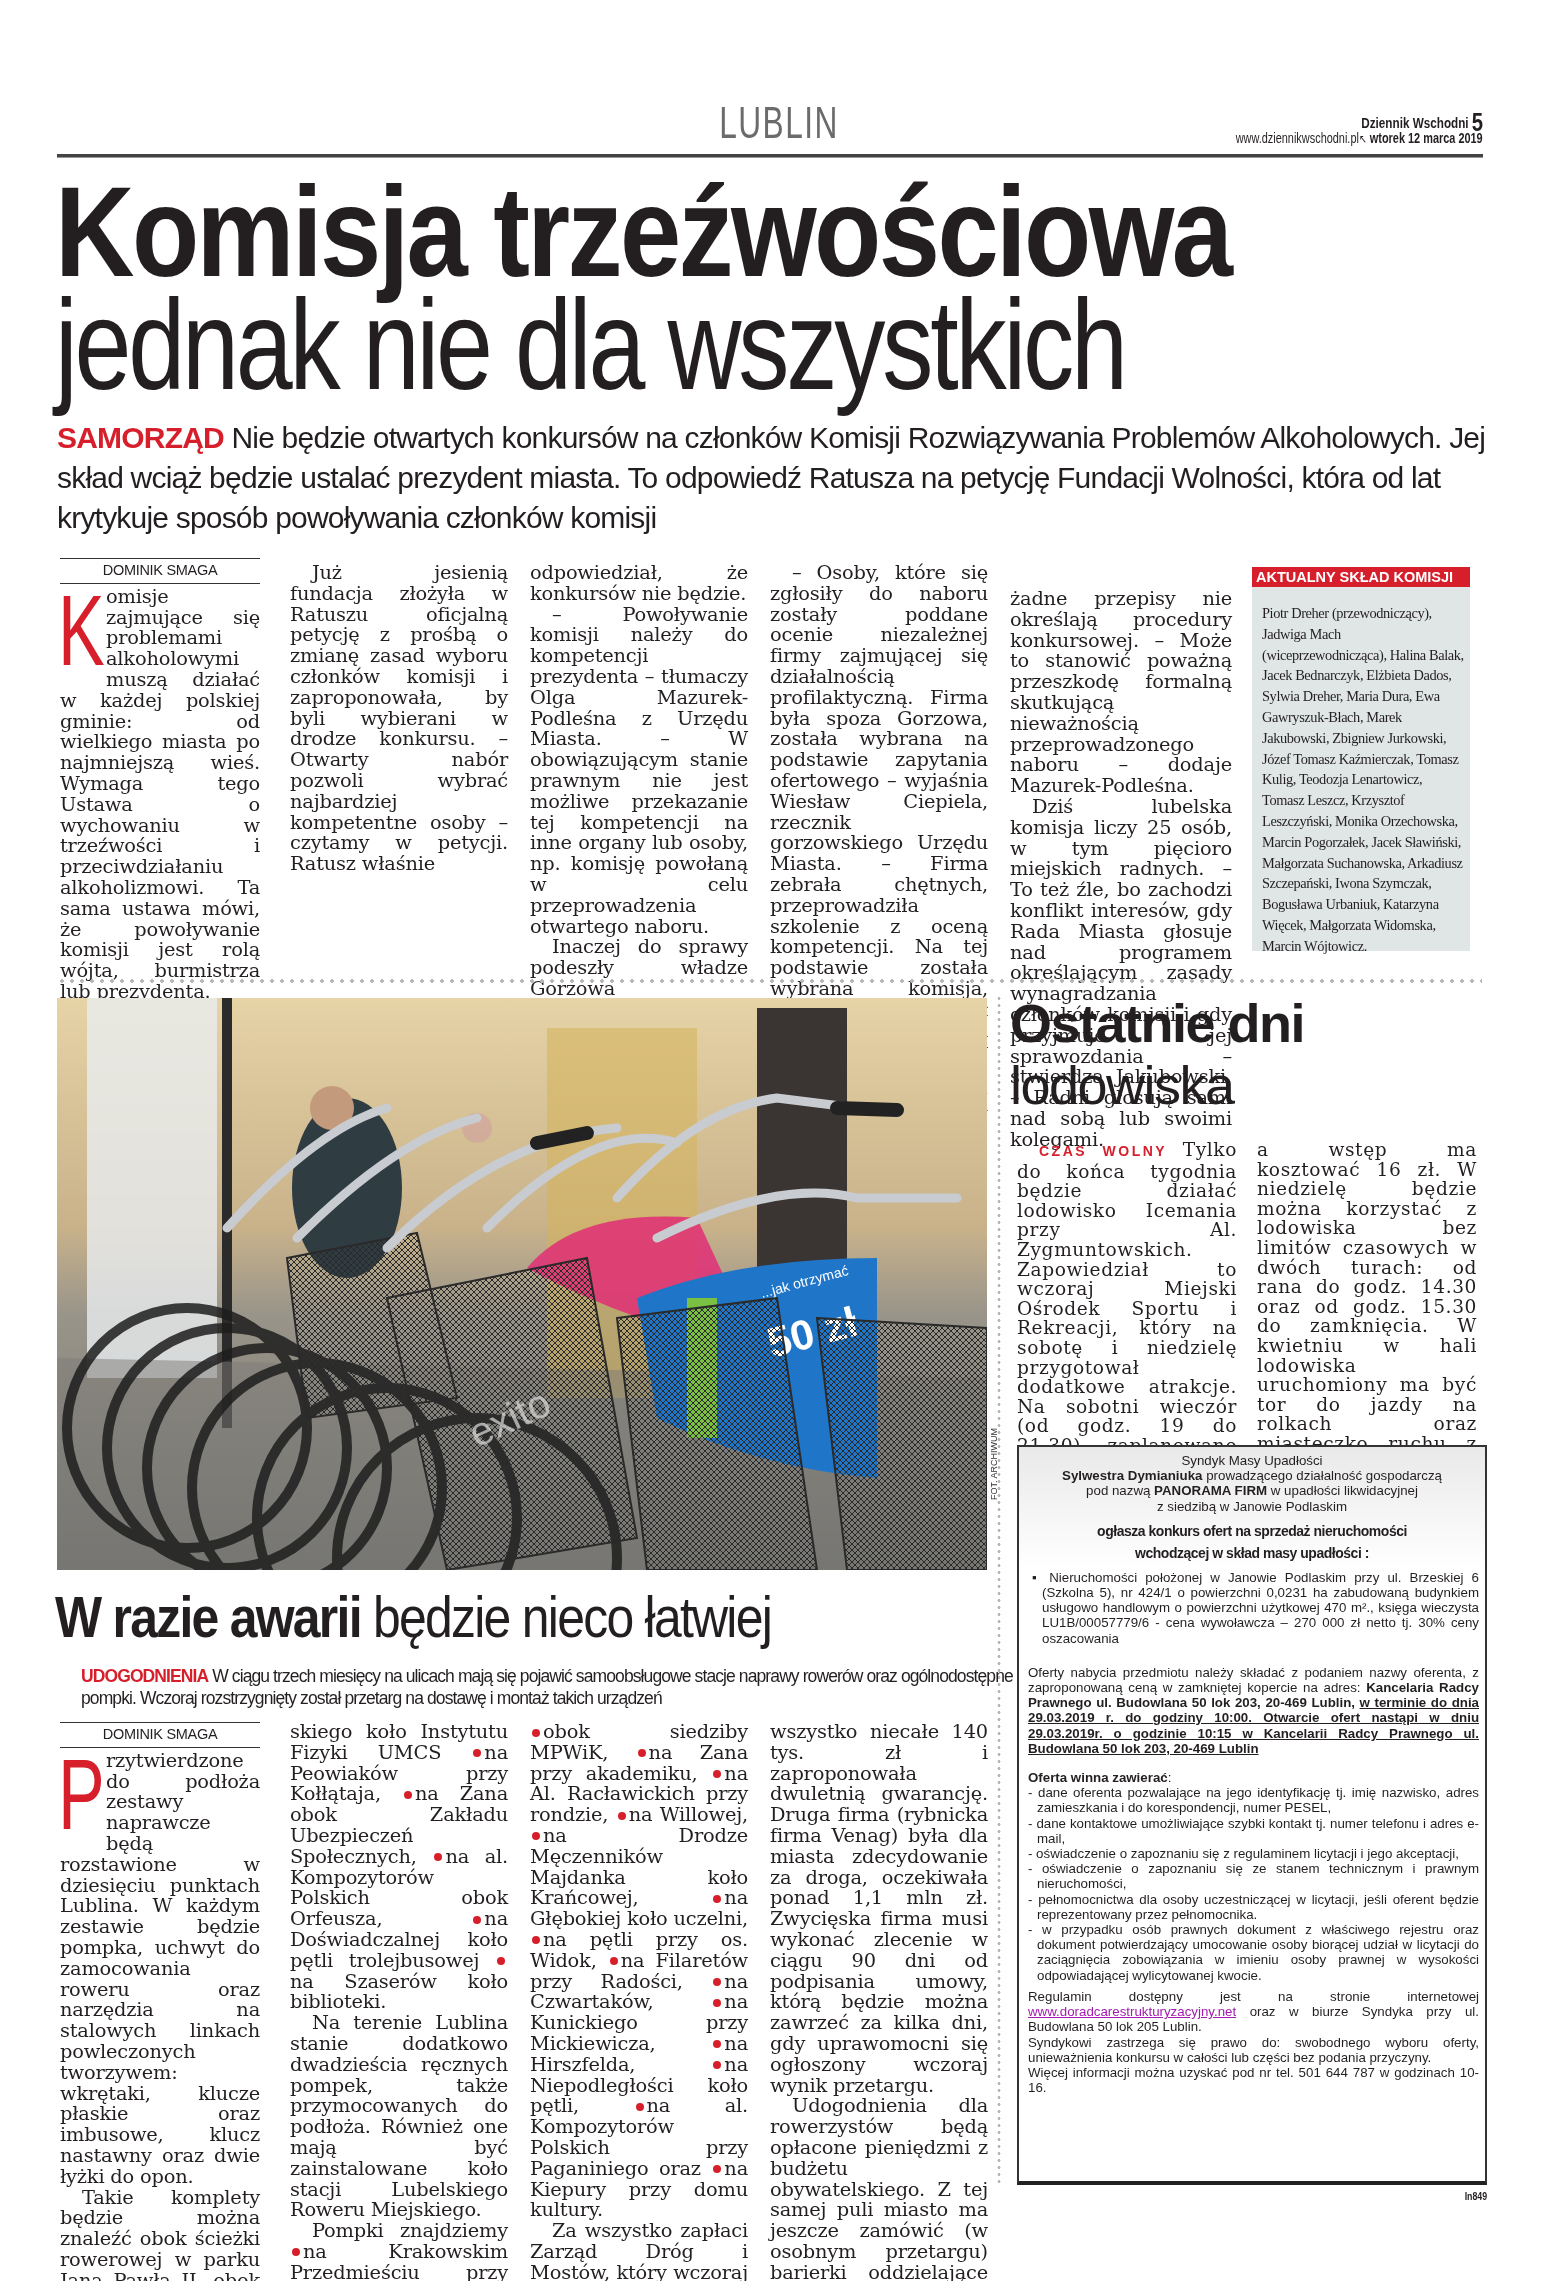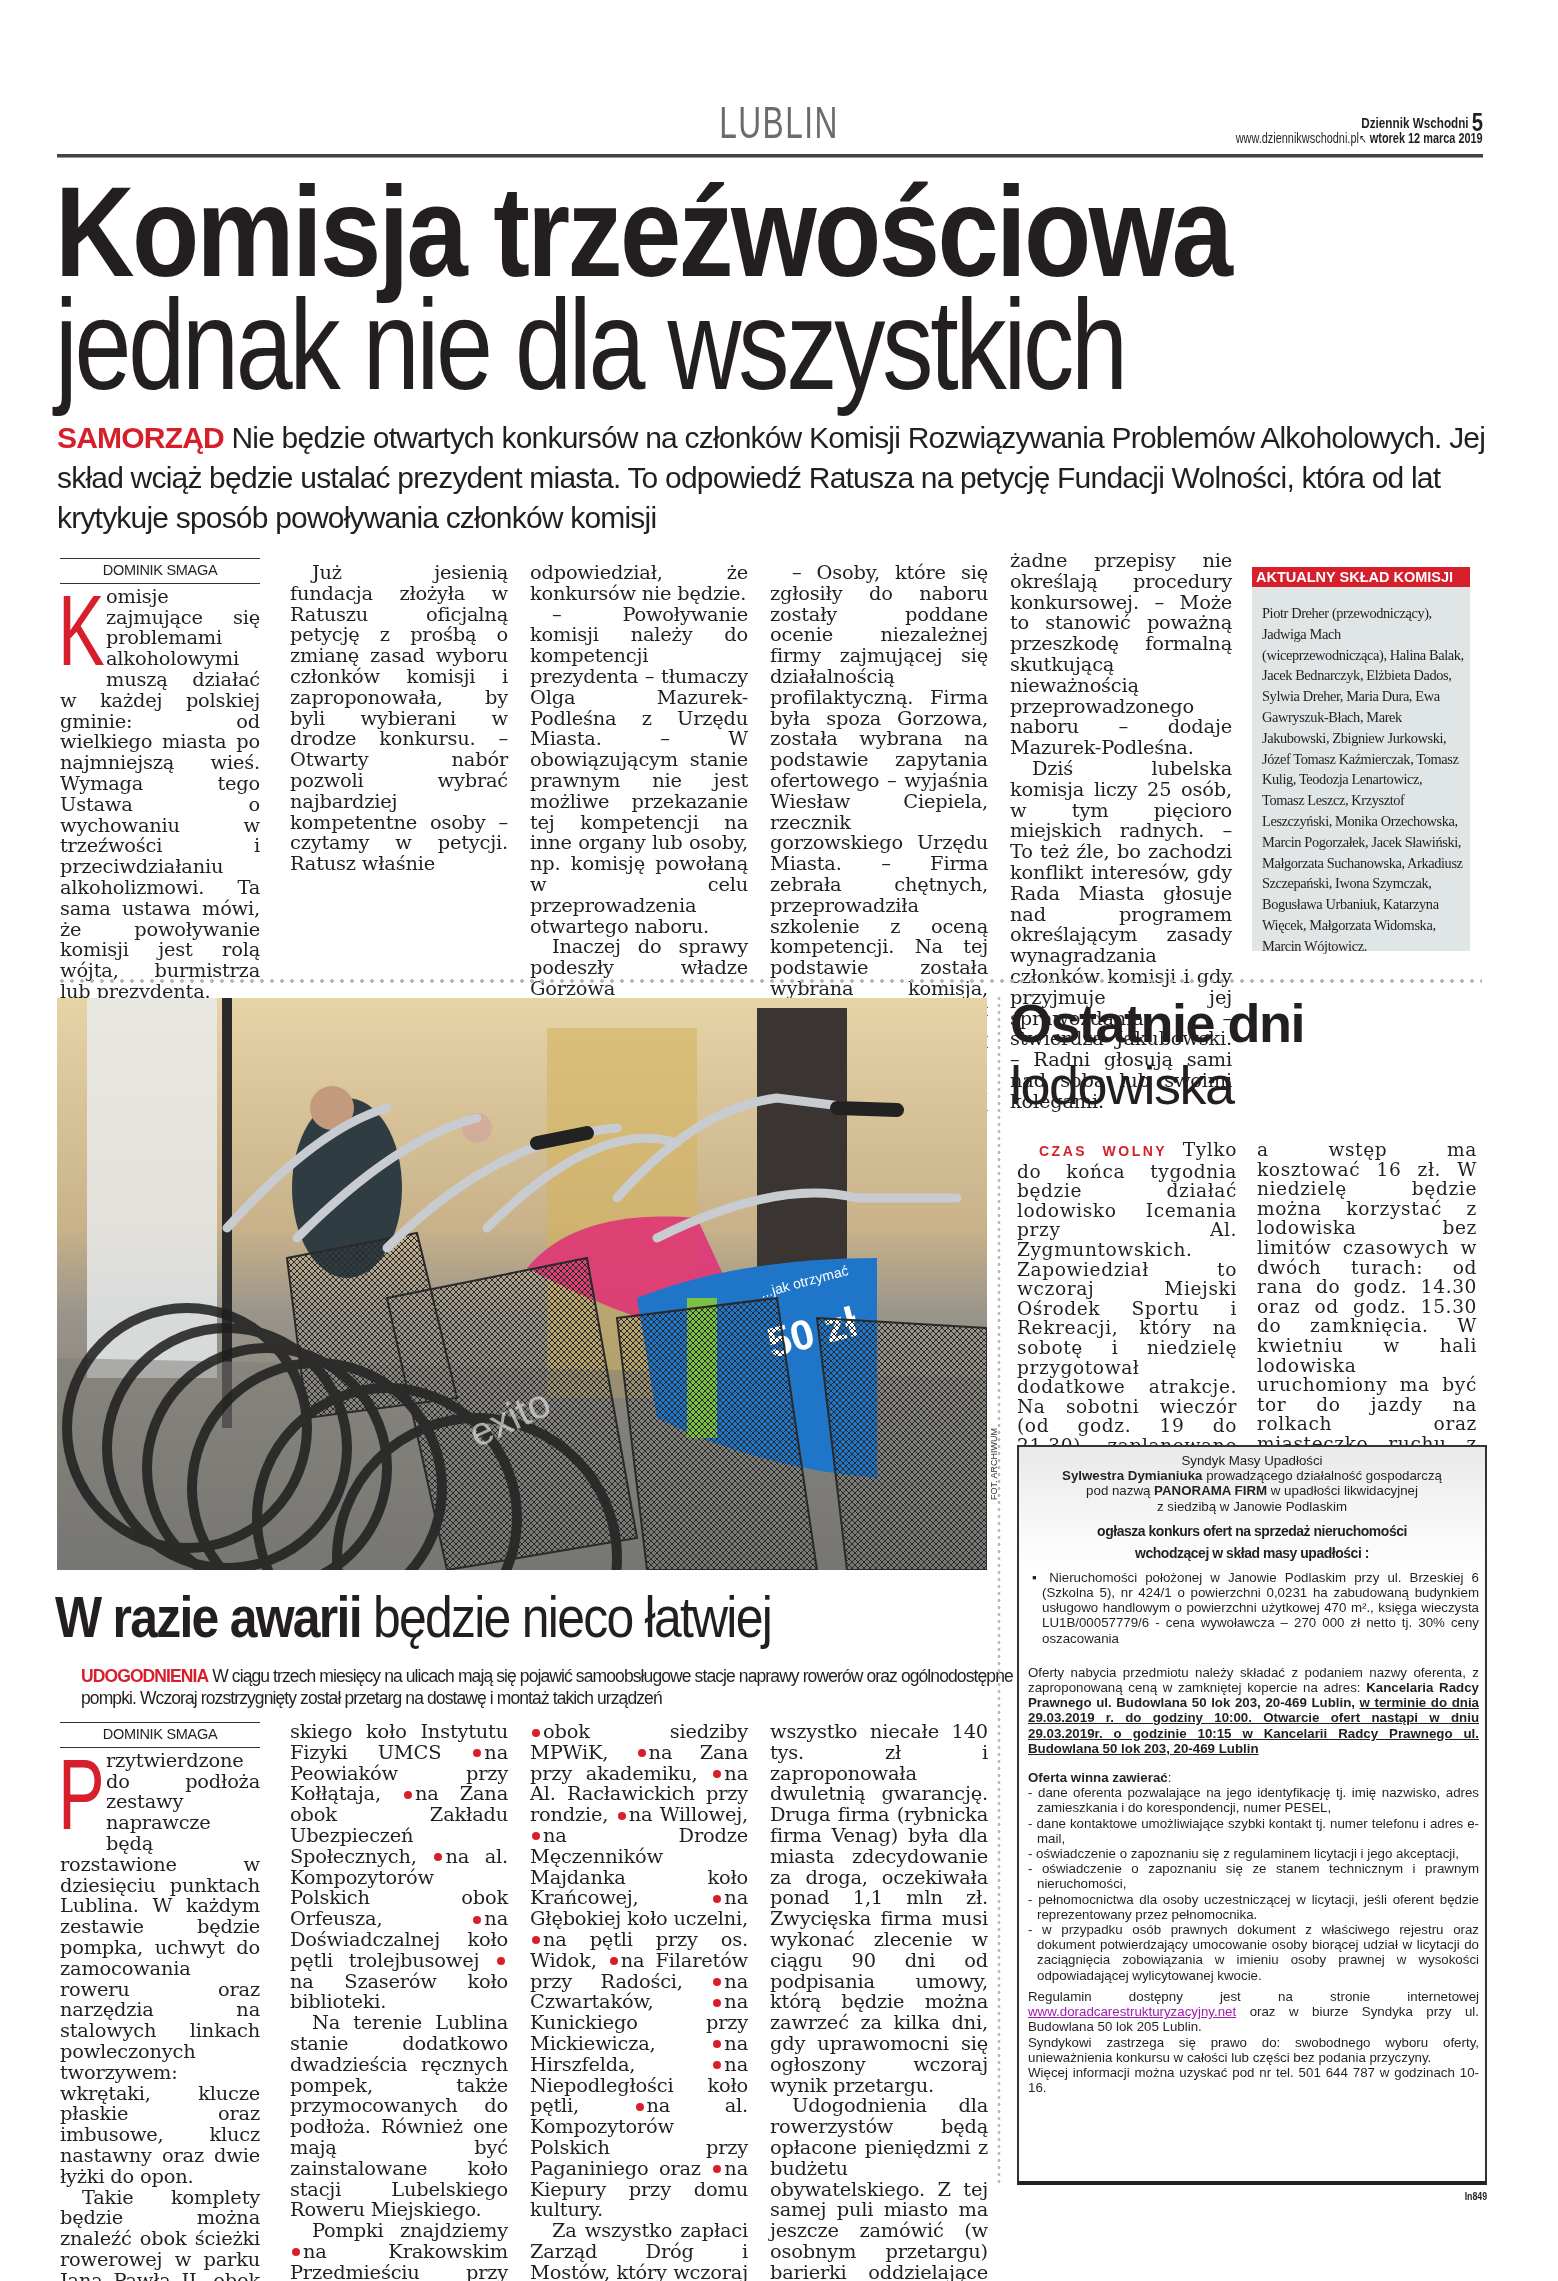--- a/index.html
+++ b/index.html
@@ -88,21 +88,21 @@
 </div>
 <div class="abs col" style="left:530px; top:563px; width:218px;">
   <p class="noindent">odpowiedział, że konkursów nie będzie.</p>
   <p>– Powoływanie komisji należy do kompetencji prezydenta – tłumaczy Olga Mazurek-Podleśna z Urzędu Miasta. – W obowiązującym stanie prawnym nie jest możliwe przekazanie tej kompetencji na inne organy lub osoby, np. komisję powołaną w celu przeprowadzenia otwartego naboru.</p>
   <p>Inaczej do sprawy podeszły władze Gorzowa Wielkopolskiego, które zorganizowały otwarty nabór, a selekcję kandydatów powierzyły osobom spoza urzędu.</p>
 </div>
 <div class="abs col" style="left:770px; top:563px; width:218px;">
   <p>– Osoby, które się zgłosiły do naboru zostały poddane ocenie niezależnej firmy zajmującej się działalnością profilaktyczną. Firma była spoza Gorzowa, została wybrana na podstawie zapytania ofertowego – wyjaśnia Wiesław Ciepiela, rzecznik gorzowskiego Urzędu Miasta. – Firma zebrała chętnych, przeprowadziła szkolenie z oceną kompetencji. Na tej podstawie została wybrana komisja, którą powołał prezydent, bo to on ma ostatnie słowo w tej sprawie.</p>
   <p>W Lublinie tak nie będzie, bo według urzędników</p>
 </div>
-<div class="abs col" style="left:1010px; top:551px; width:222px;">
+<div class="abs col" style="left:1010px; top:589px; width:222px;">
   <p class="noindent">żadne przepisy nie określają procedury konkursowej. – Może to stanowić poważną przeszkodę formalną skutkującą nieważnością przeprowadzonego naboru – dodaje Mazurek-Podleśna.</p>
   <p>Dziś lubelska komisja liczy 25 osób, w tym pięcioro miejskich radnych. – To też źle, bo zachodzi konflikt interesów, gdy Rada Miasta głosuje nad programem określającym zasady wynagradzania członków komisji i gdy przyjmuje jej sprawozdania – stwierdza Jakubowski. – Radni głosują sami nad sobą lub swoimi kolegami.</p>
 </div>
 
 <div class="abs sidebar">
   <div class="sidebar-title">AKTUALNY SKŁAD KOMISJI</div>
   <div class="sidebar-body">Piotr Dreher (przewodniczący), Jadwiga Mach (wiceprzewodnicząca), Halina Balak, Jacek Bednarczyk, Elżbieta Dados, Sylwia Dreher, Maria Dura, Ewa Gawryszuk-Błach, Marek Jakubowski, Zbigniew Jurkowski, Józef Tomasz Kaźmierczak, Tomasz Kulig, Teodozja Lenartowicz, Tomasz Leszcz, Krzysztof Leszczyński, Monika Orzechowska, Marcin Pogorzałek, Jacek Sławiński, Małgorzata Suchanowska, Arkadiusz Szczepański, Iwona Szymczak, Bogusława Urbaniuk, Katarzyna Więcek, Małgorzata Widomska, Marcin Wójtowicz.</div>
 </div>
 
 <div class="abs dotted-h"></div>

